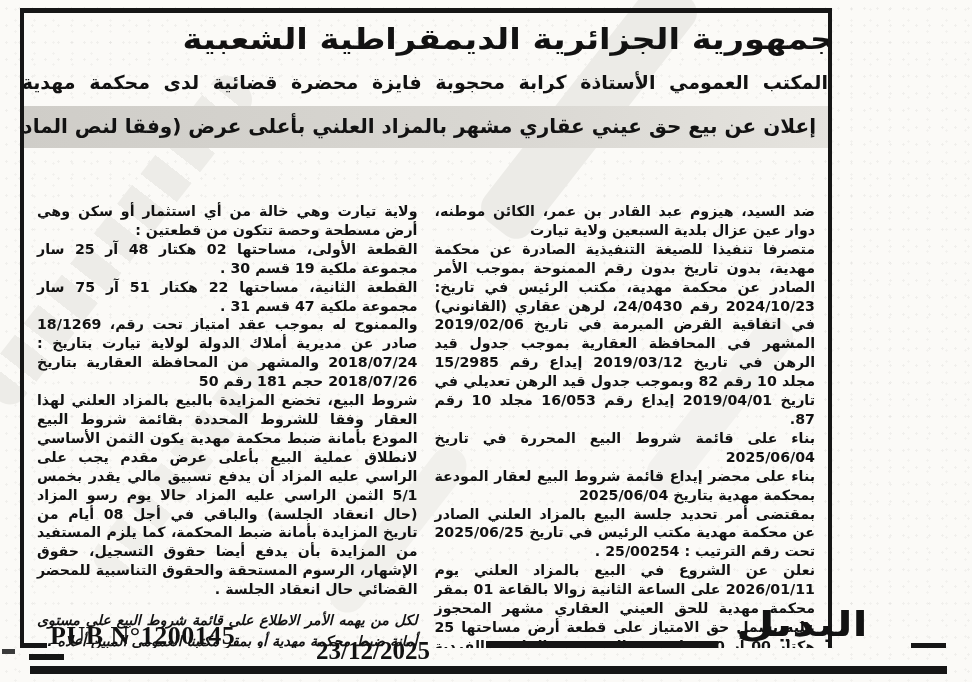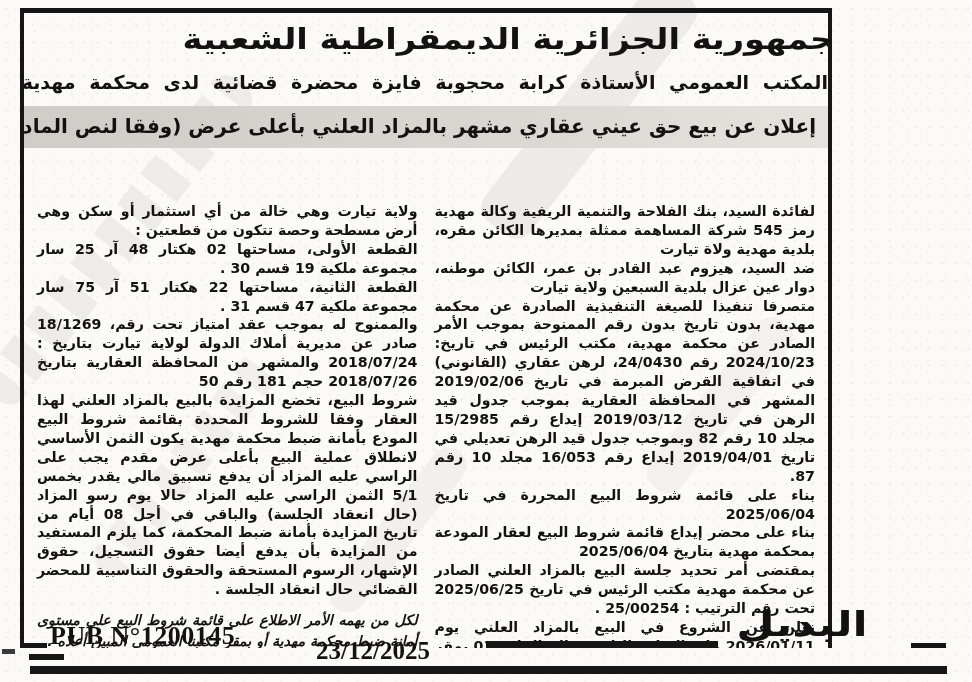--- a/index.html
+++ b/index.html
@@ -116,21 +116,20 @@
   <div class="republic">الجمهورية الجزائرية الديمقراطية الشعبية</div>
 
   <div class="office-line">المكتب العمومي الأستاذة كرابة محجوبة فايزة  محضرة قضائية لدى محكمة مهدية  اختصاص مجلس قضاء تيسمسيلت</div>
 
 
   <div class="title-strip">إعلان عن بيع حق عيني عقاري مشهر بالمزاد العلني بأعلى عرض  (وفقا لنص المادة 749 من قانون إ.م.إ)</div>
 
   <div class="columns">
 
     <div class="col">
-      <p>لفائدة السيد، بنك الفلاحة والتنمية الريفية وكالة مهدية رمز 545 شركة المساهمة ممثلة بمديرها الكائن مقره، بلدية مهدية ولاة تيارت</p>
       <p>ضد السيد، هيزوم عبد القادر بن عمر، الكائن موطنه، دوار عين عزال بلدية السبعين ولاية تيارت</p>
       <p>متصرفا تنفيذا للصيغة التنفيذية الصادرة عن محكمة مهدية، بدون تاريخ بدون رقم الممنوحة بموجب الأمر الصادر عن محكمة مهدية، مكتب الرئيس في تاريخ: 2024/10/23 رقم 24/0430، لرهن عقاري (القانوني) في اتفاقية القرض المبرمة في تاريخ 2019/02/06 المشهر في المحافظة العقارية بموجب جدول قيد الرهن في تاريخ 2019/03/12 إيداع رقم 15/2985 مجلد 10 رقم 82 وبموجب جدول قيد الرهن تعديلي في تاريخ 2019/04/01 إيداع رقم 16/053 مجلد 10 رقم 87.</p>
       <p>بناء على قائمة شروط البيع المحررة في تاريخ 2025/06/04</p>
       <p>بناء على محضر إيداع قائمة شروط البيع لعقار المودعة بمحكمة مهدية بتاريخ 2025/06/04</p>
       <p>بمقتضى أمر تحديد جلسة البيع بالمزاد العلني الصادر عن محكمة مهدية مكتب الرئيس في تاريخ 2025/06/25 تحت رقم الترتيب : 25/00254 .</p>
       <p>نعلن عن الشروع في البيع بالمزاد العلني يوم 2026/01/11 على الساعة الثانية زوالا بالقاعة 01 بمقر محكمة مهدية للحق العيني العقاري مشهر المحجوز عليه يشمل حق الامتياز على قطعة أرض مساحتها 25 هكتار 00 آر 00 سار تقع بالمستثمرة الفلاحية الفردية رقم، 06 عكريش بلدية السبعين دائرة مهدية</p>
     </div>
 
     <div class="col">
       <p>ولاية تيارت وهي خالة من أي استثمار أو سكن وهي أرض مسطحة وحصة تتكون من قطعتين :</p>

